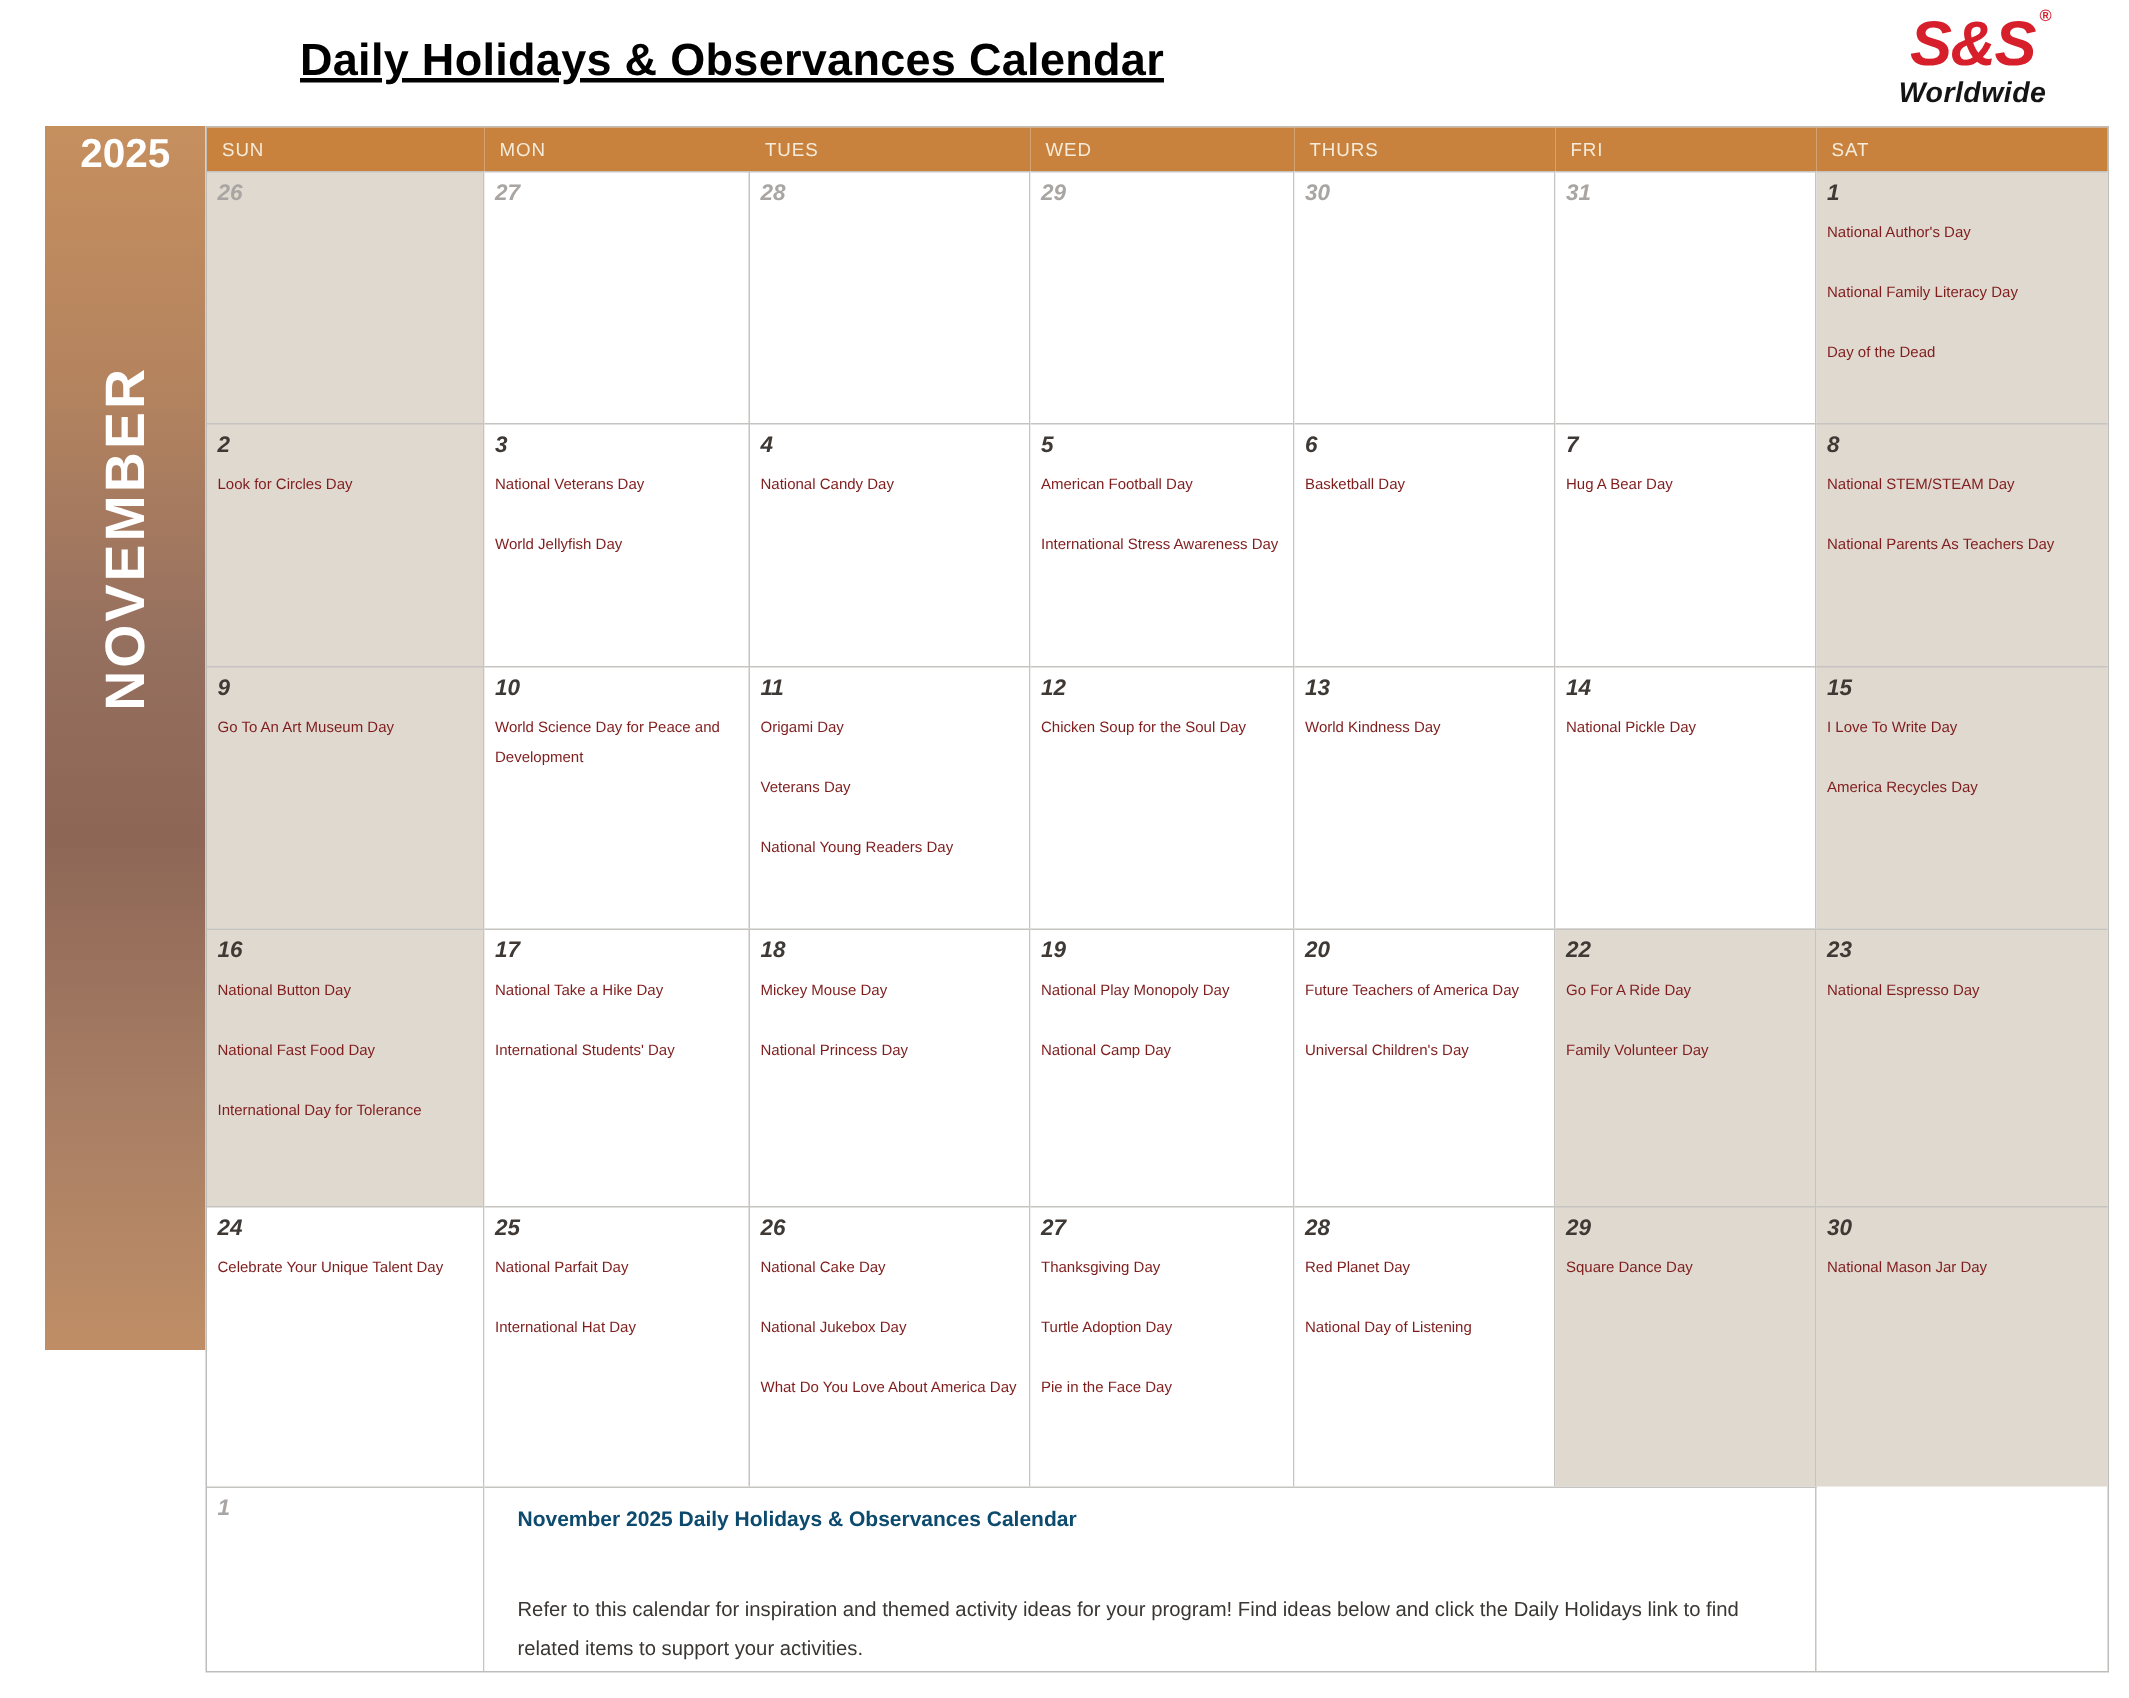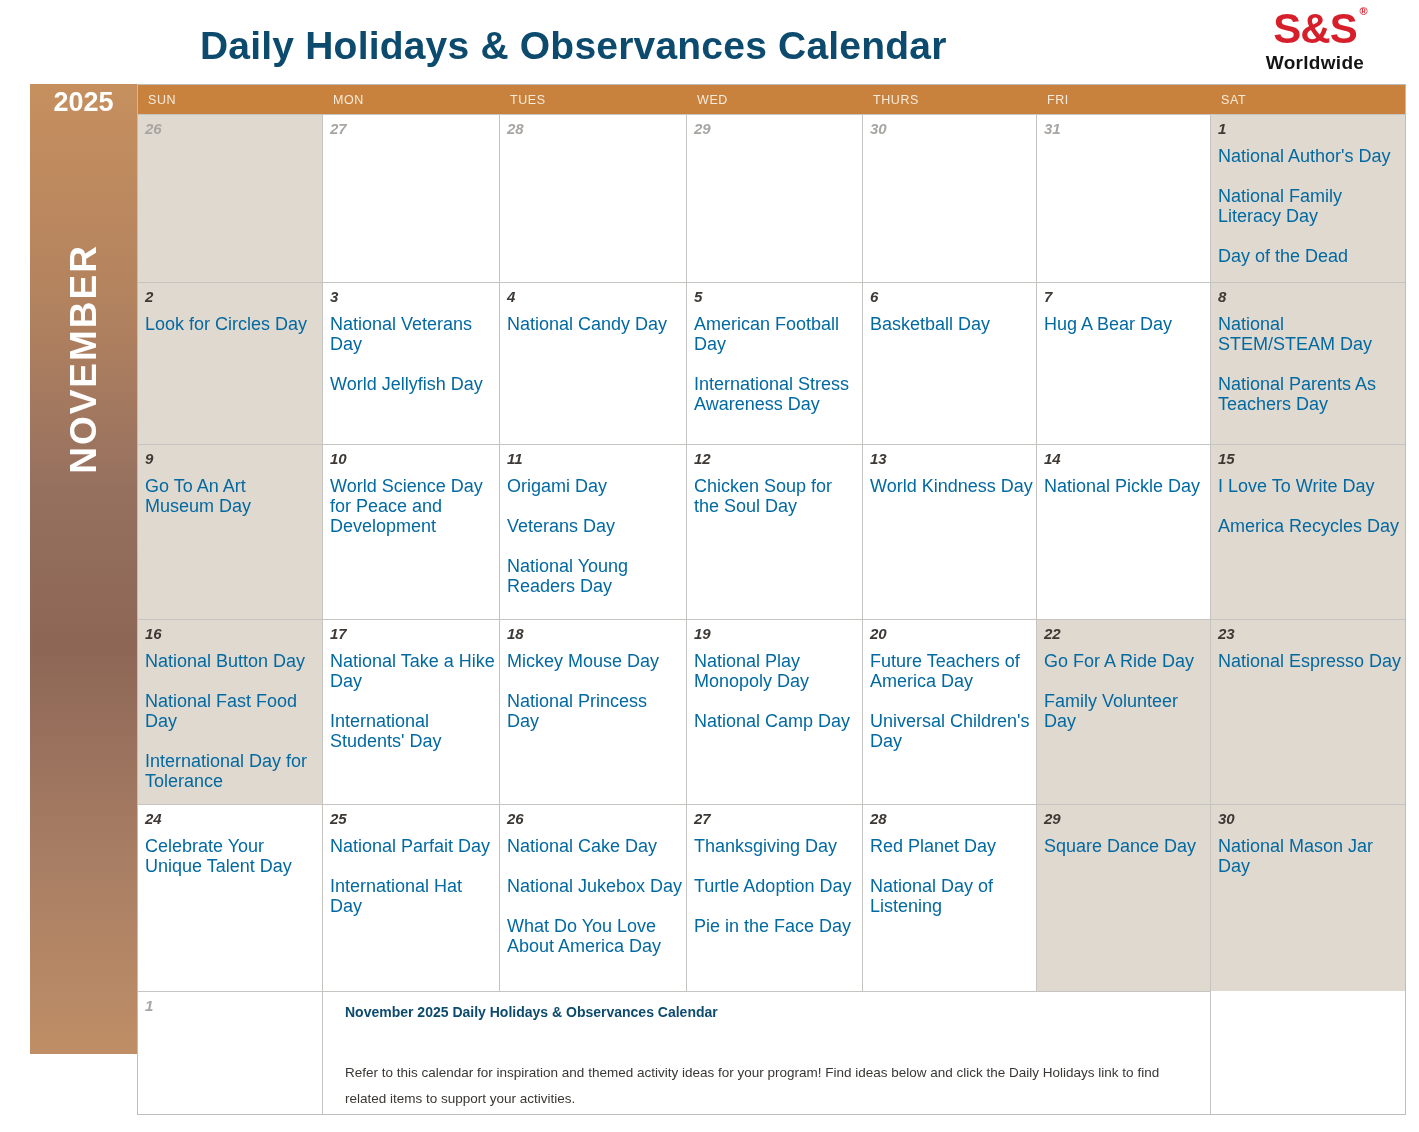--- a/index.html
+++ b/index.html
@@ -3,31 +3,31 @@
 <meta charset="utf-8">
 <style>
   * { box-sizing: border-box; margin: 0; padding: 0; }
   html,body { width:1419px; height:1132px; background:#ffffff;
     font-family:"Liberation Sans", sans-serif; overflow:hidden; }
 
   .page { position:relative; width:1419px; height:1132px; }
 
   
   .page-title { position:absolute; left:200px; top:24px;
-    font-size:39px; font-weight:800; color:#0c4a6e; letter-spacing:0.2px; }
+    font-size:30px; font-weight:800; color:#000000; letter-spacing:0.2px;text-decoration:underline; }
 
   .logo { position:absolute; left:1263px; top:8px; width:104px;
-    display:flex; flex-direction:column; align-items:center; }
+    display:flex; flex-direction:column; align-items:center;font-style:italic; }
   .logo-brand { font-size:42px; font-weight:800; color:#d71f2b;
     line-height:1; letter-spacing:-1px; position:relative; }
   .logo-reg { font-size:11px; position:absolute; top:-2px; right:-10px; color:#d71f2b; }
   .logo-sub { font-size:19px; font-weight:700; color:#141414; letter-spacing:0.3px; margin-top:2px; }
 
   
-  .sidebar { position:absolute; left:30px; top:84px; width:107px; height:970px;
+  .sidebar { position:absolute; left:30px; top:84px; width:107px; height:816px;
     background:linear-gradient(180deg,#c68f5e 0%,#b3835f 22%,#96705f 42%,#8d6656 58%,#a87e64 80%,#bf8e66 100%); }
   .sidebar-year { text-align:center; padding-top:3px; font-size:27px;
     font-weight:800; color:#ffffff; }
   .sidebar-month { position:absolute; top:95px; left:0; width:107px; height:360px;
     display:flex; align-items:center; justify-content:center; }
   .sidebar-month span { writing-mode:vertical-rl; transform:rotate(180deg);
     font-size:37px; font-weight:800; color:#ffffff; letter-spacing:2px; }
 
   
   .grid { position:absolute; left:137px; top:84px; width:1269px;
@@ -39,21 +39,21 @@
   .head-cell { background:#c8823e; color:#f6ebd9; font-size:12.5px;
     letter-spacing:0.6px; padding-left:10px; display:flex; align-items:center;text-align:right; }
 
   .cell { background:#ffffff; border-right:1px solid #c6c4c1;
     border-top:1px solid #c6c4c1; padding:5px 3px 0 7px; overflow:hidden; }
   .cell.shaded { background:#e0d9d0; }
   .cell:nth-child(7n) { border-right:none; }
 
   .day { font-size:15px; font-weight:700; color:#3e3935; margin:0 0 9px 0;font-style:italic; }
   .cell.other .day { color:#a8a5a2; font-weight:700; }
-  .holiday { font-size:18px; color:#0369a1; line-height:20px; margin:0 0 20px 0; }
+  .holiday { font-size:10px; color:#7f1d1d; line-height:20px; margin:0 0 20px 0; }
 
   .note-cell { grid-column:span 5; background:#ffffff; border-top:1px solid #c6c4c1;
     padding:12px 24px 0 22px; }
   .note-title { font-size:14px; font-weight:700; color:#0c4a6e; margin-bottom:40px; }
   .note-body { font-size:13.5px; color:#3a3633; line-height:26px; max-width:860px; }
 </style>
 </head>
 <body>
 
 <div class="page">

